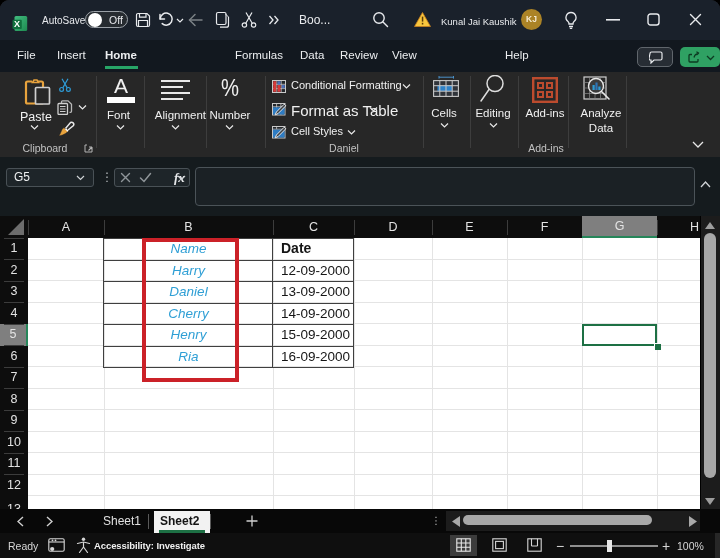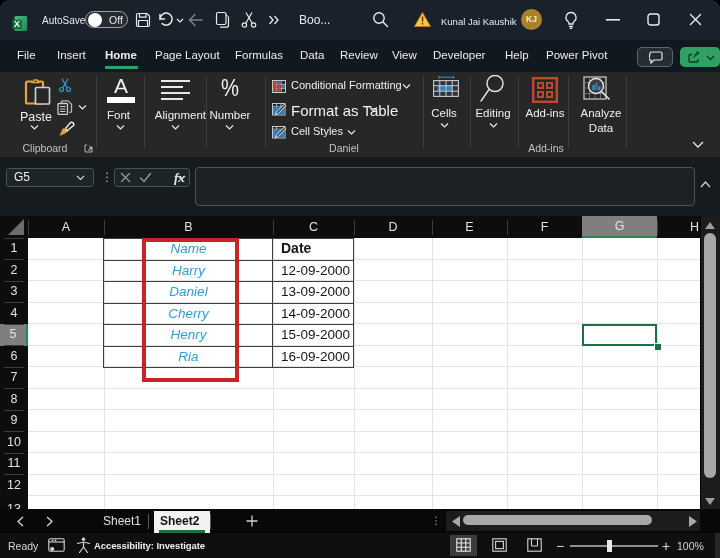--- a/index.html
+++ b/index.html
@@ -122,28 +122,25 @@
       </svg>
     <svg class="abs" style="left:689px;top:13px" width="13" height="13" viewBox="0 0 13 13" stroke="#e8eaed" stroke-width="1.4" stroke-linecap="round">
         <path d="M1.5 1.5 L11.5 11.5 M11.5 1.5 L1.5 11.5"></path>
       </svg>
   </div>
   <div class="abs" id="menubar">
     <div class="mi" style="left:17px">File</div>
     <div class="mi" style="left:57px">Insert</div>
     <div class="mi" style="left:105px;font-weight:bold">Home</div>
     <div class="abs" style="left:105px;top:26px;width:33px;height:2.5px;background:#27a567"></div>
-    <div class="mi" style="left:155px">Page Layout</div>
     <div class="mi" style="left:235px">Formulas</div>
     <div class="mi" style="left:300px">Data</div>
     <div class="mi" style="left:340px">Review</div>
     <div class="mi" style="left:392px">View</div>
-    <div class="mi" style="left:433px">Developer</div>
     <div class="mi" style="left:505px">Help</div>
-    <div class="mi" style="left:546px">Power Pivot</div>
 
     <div class="abs" style="left:637px;top:7px;width:36px;height:20px;border:1px solid #60666c;border-radius:5px;background:#272d34">
       <svg class="abs" style="left:11px;top:3px" width="14" height="13" viewBox="0 0 14 13" fill="none" stroke="#e8eaed" stroke-width="1.2">
         <path d="M1 2.5 a1.5 1.5 0 0 1 1.5 -1.5 h9 a1.5 1.5 0 0 1 1.5 1.5 v5 a1.5 1.5 0 0 1 -1.5 1.5 h-6.5 l-3 3 v-3 h-0.5 a1.5 1.5 0 0 1 -1.5 -1.5 z"></path>
       </svg>
     </div>
 
     <div class="abs" style="left:680px;top:7px;width:40px;height:20px;border-radius:5px;background:#2fa163">
       <svg class="abs" style="left:7px;top:3px" width="14" height="14" viewBox="0 0 14 14" fill="none" stroke="#0d3b22" stroke-width="1.3">
         <path d="M5 4.5 H3 a1 1 0 0 0 -1 1 V11 a1 1 0 0 0 1 1 h7 a1 1 0 0 0 1 -1 V9"></path>

